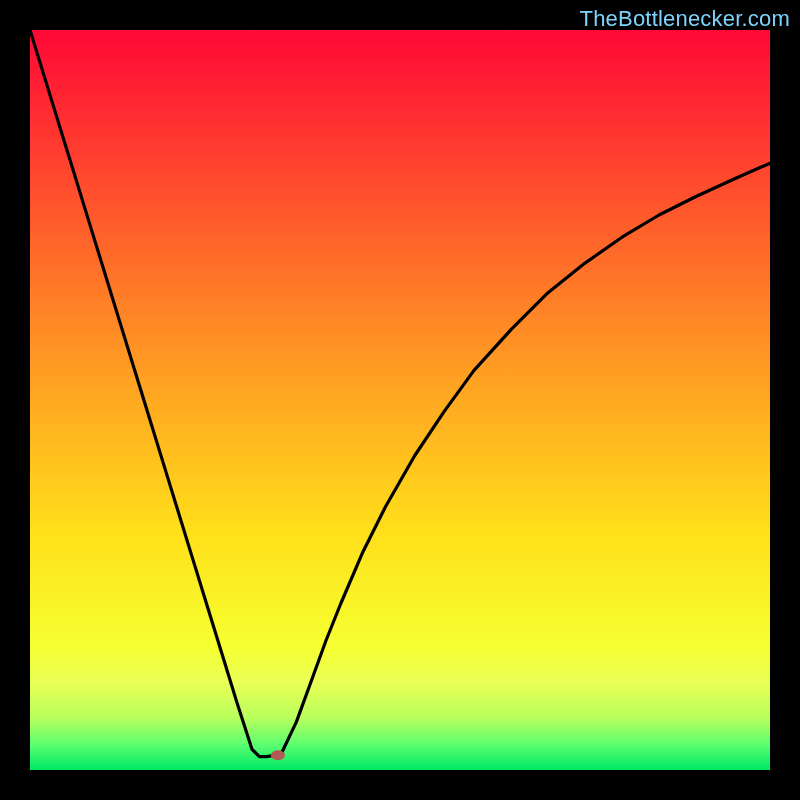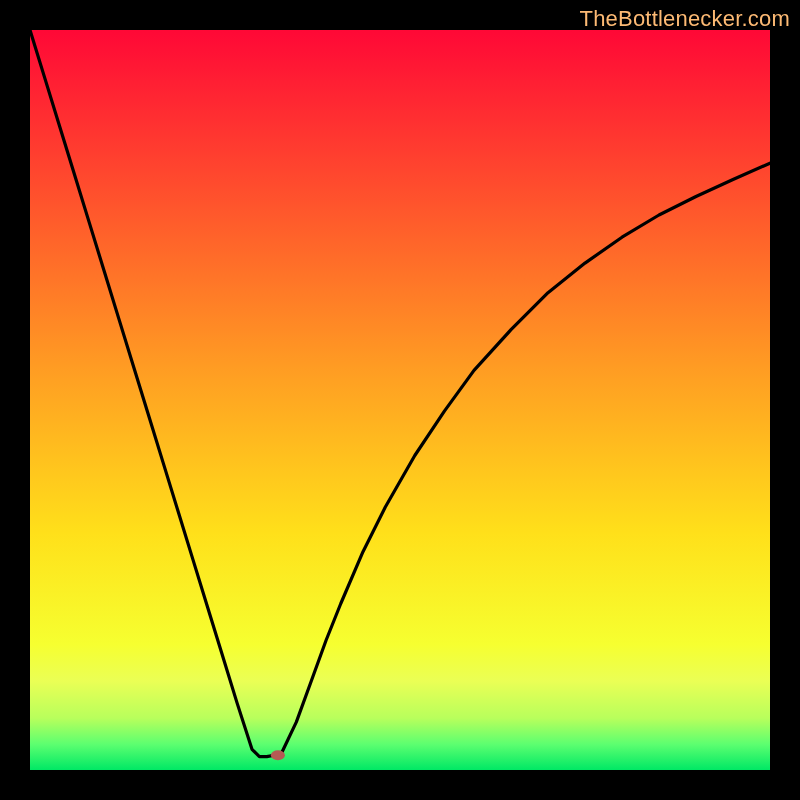--- a/index.html
+++ b/index.html
@@ -23,21 +23,21 @@
     position: absolute;
     left: 0;
     top: 0;
     width: 740px;
     height: 740px;
   }
   .watermark {
     position: absolute;
     top: 6px;
     right: 10px;
-    color: #fdba74;
+    color: #7dd3fc;
     font-size: 22px;
     font-weight: 400;
     letter-spacing: 0.2px;
   }
 </style>
 </head>
 <body>
 
 <div class="watermark">TheBottlenecker.com</div>
 

